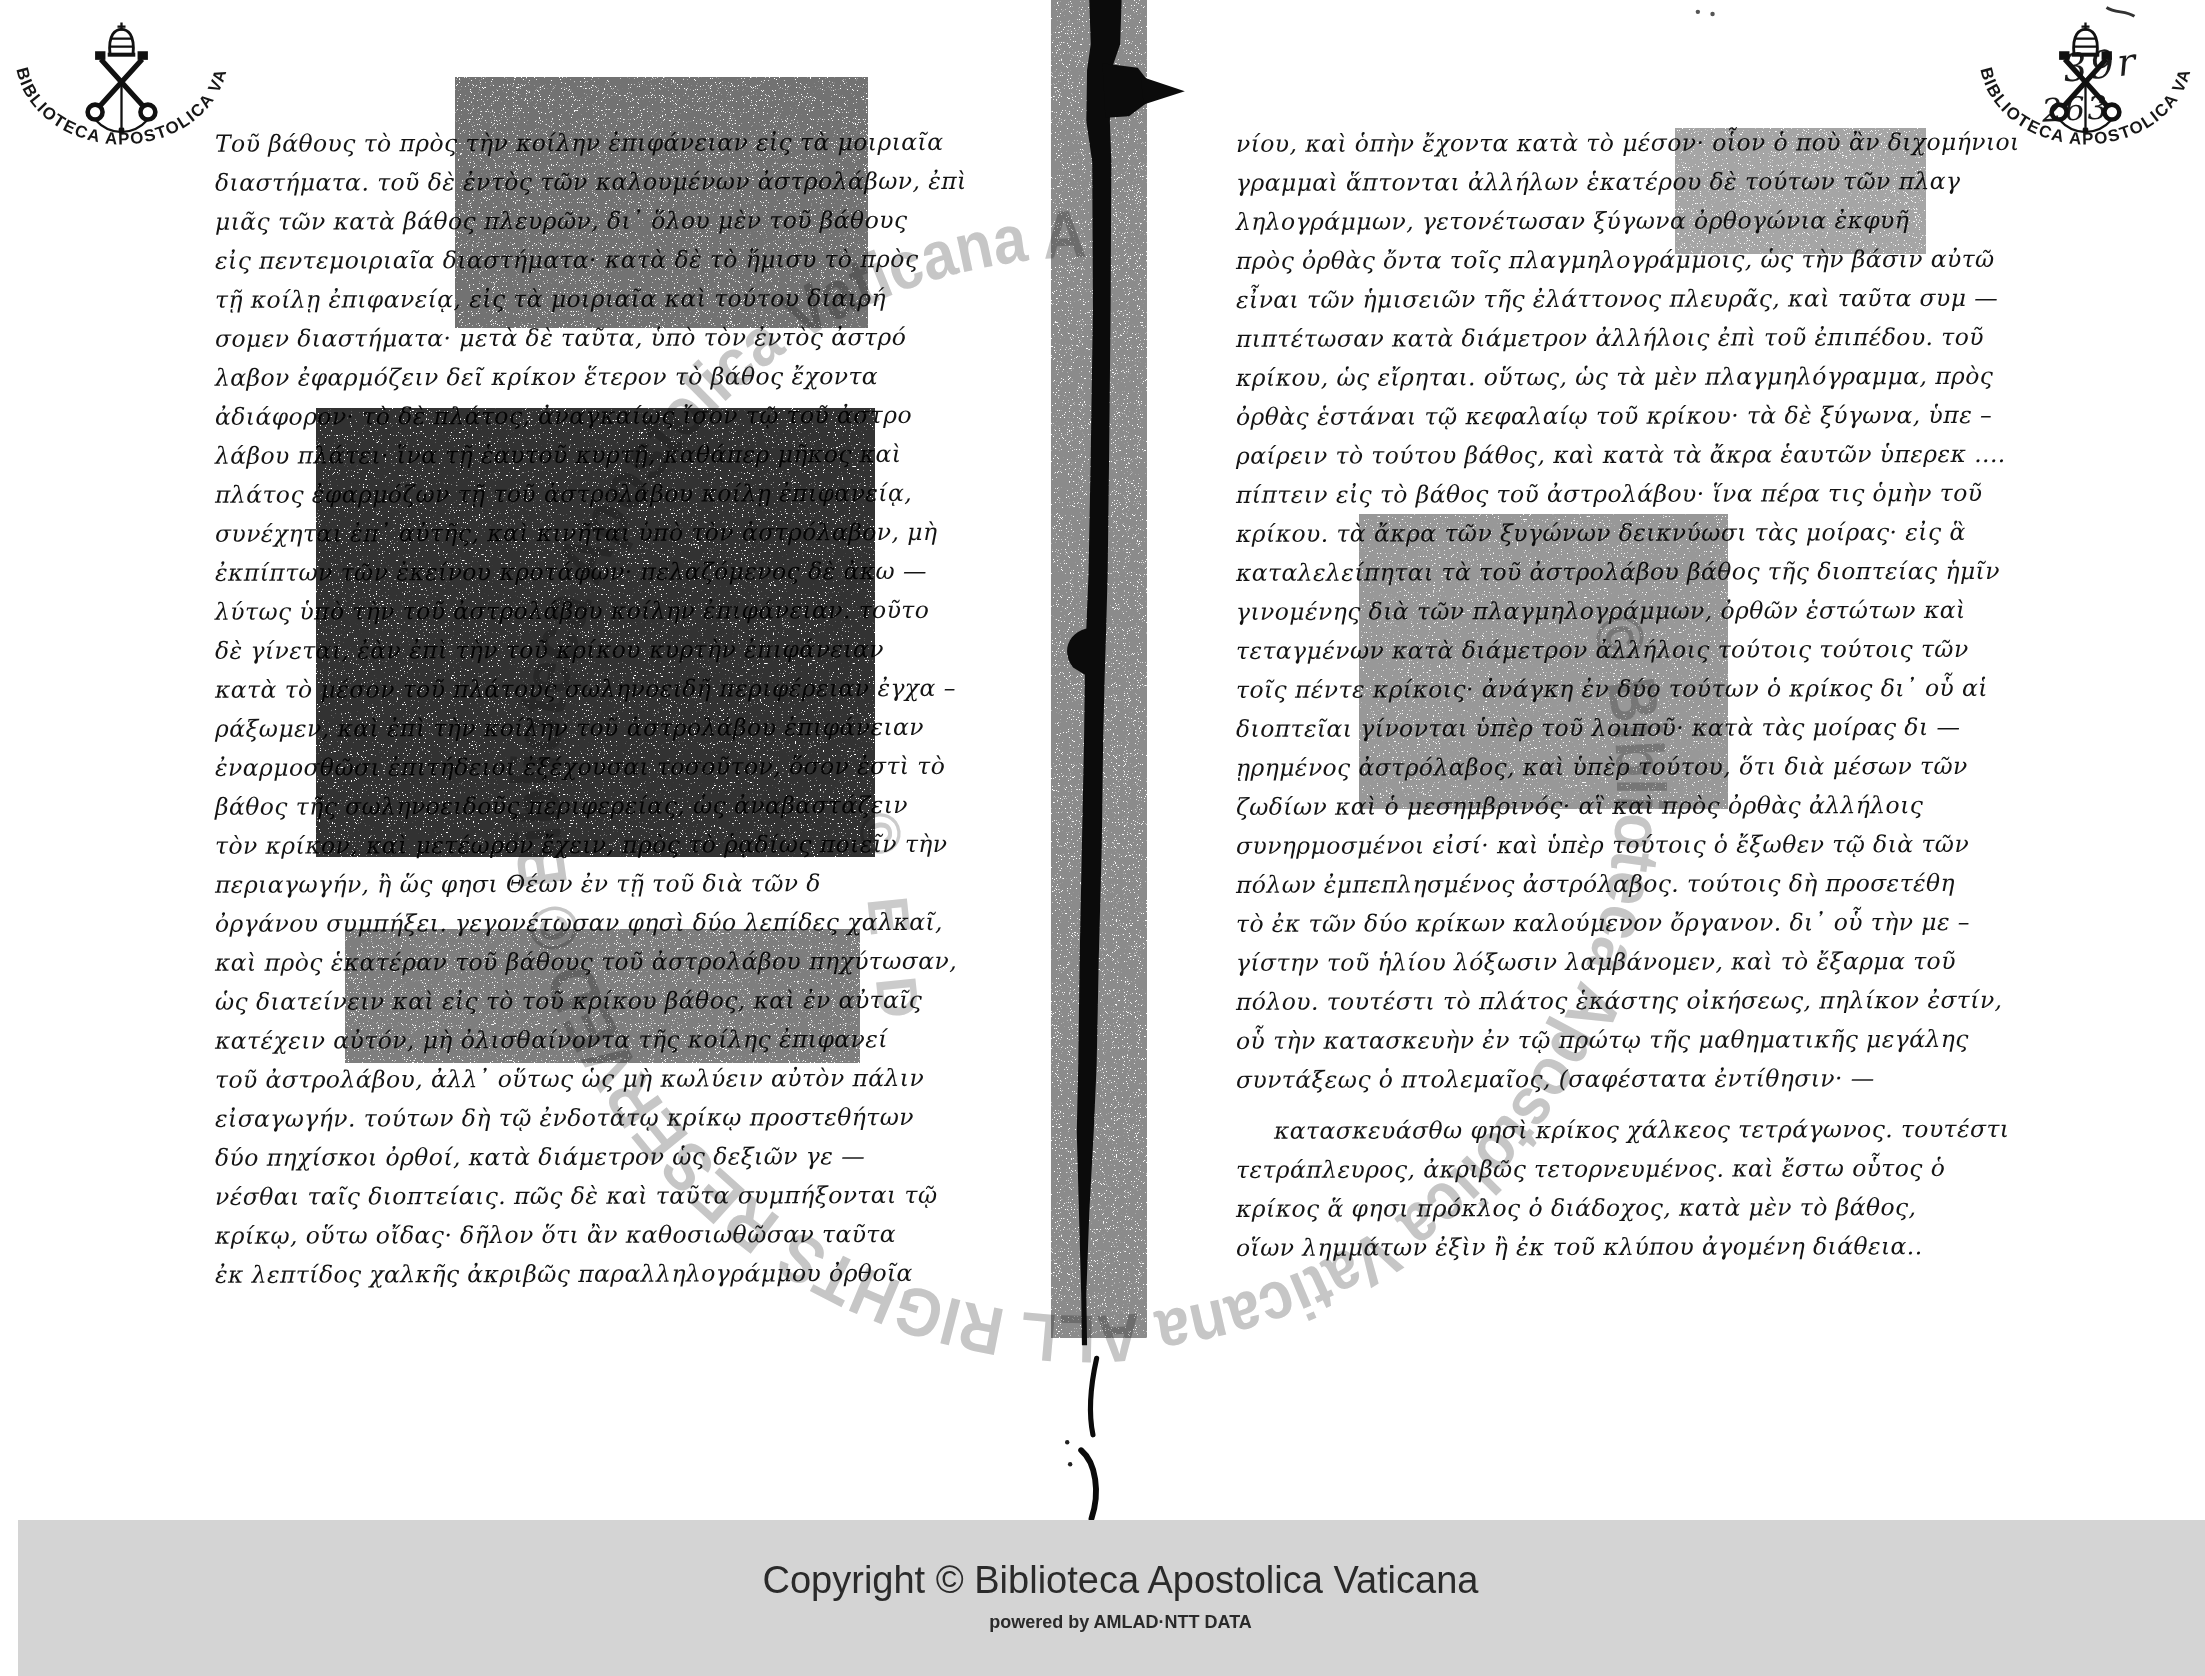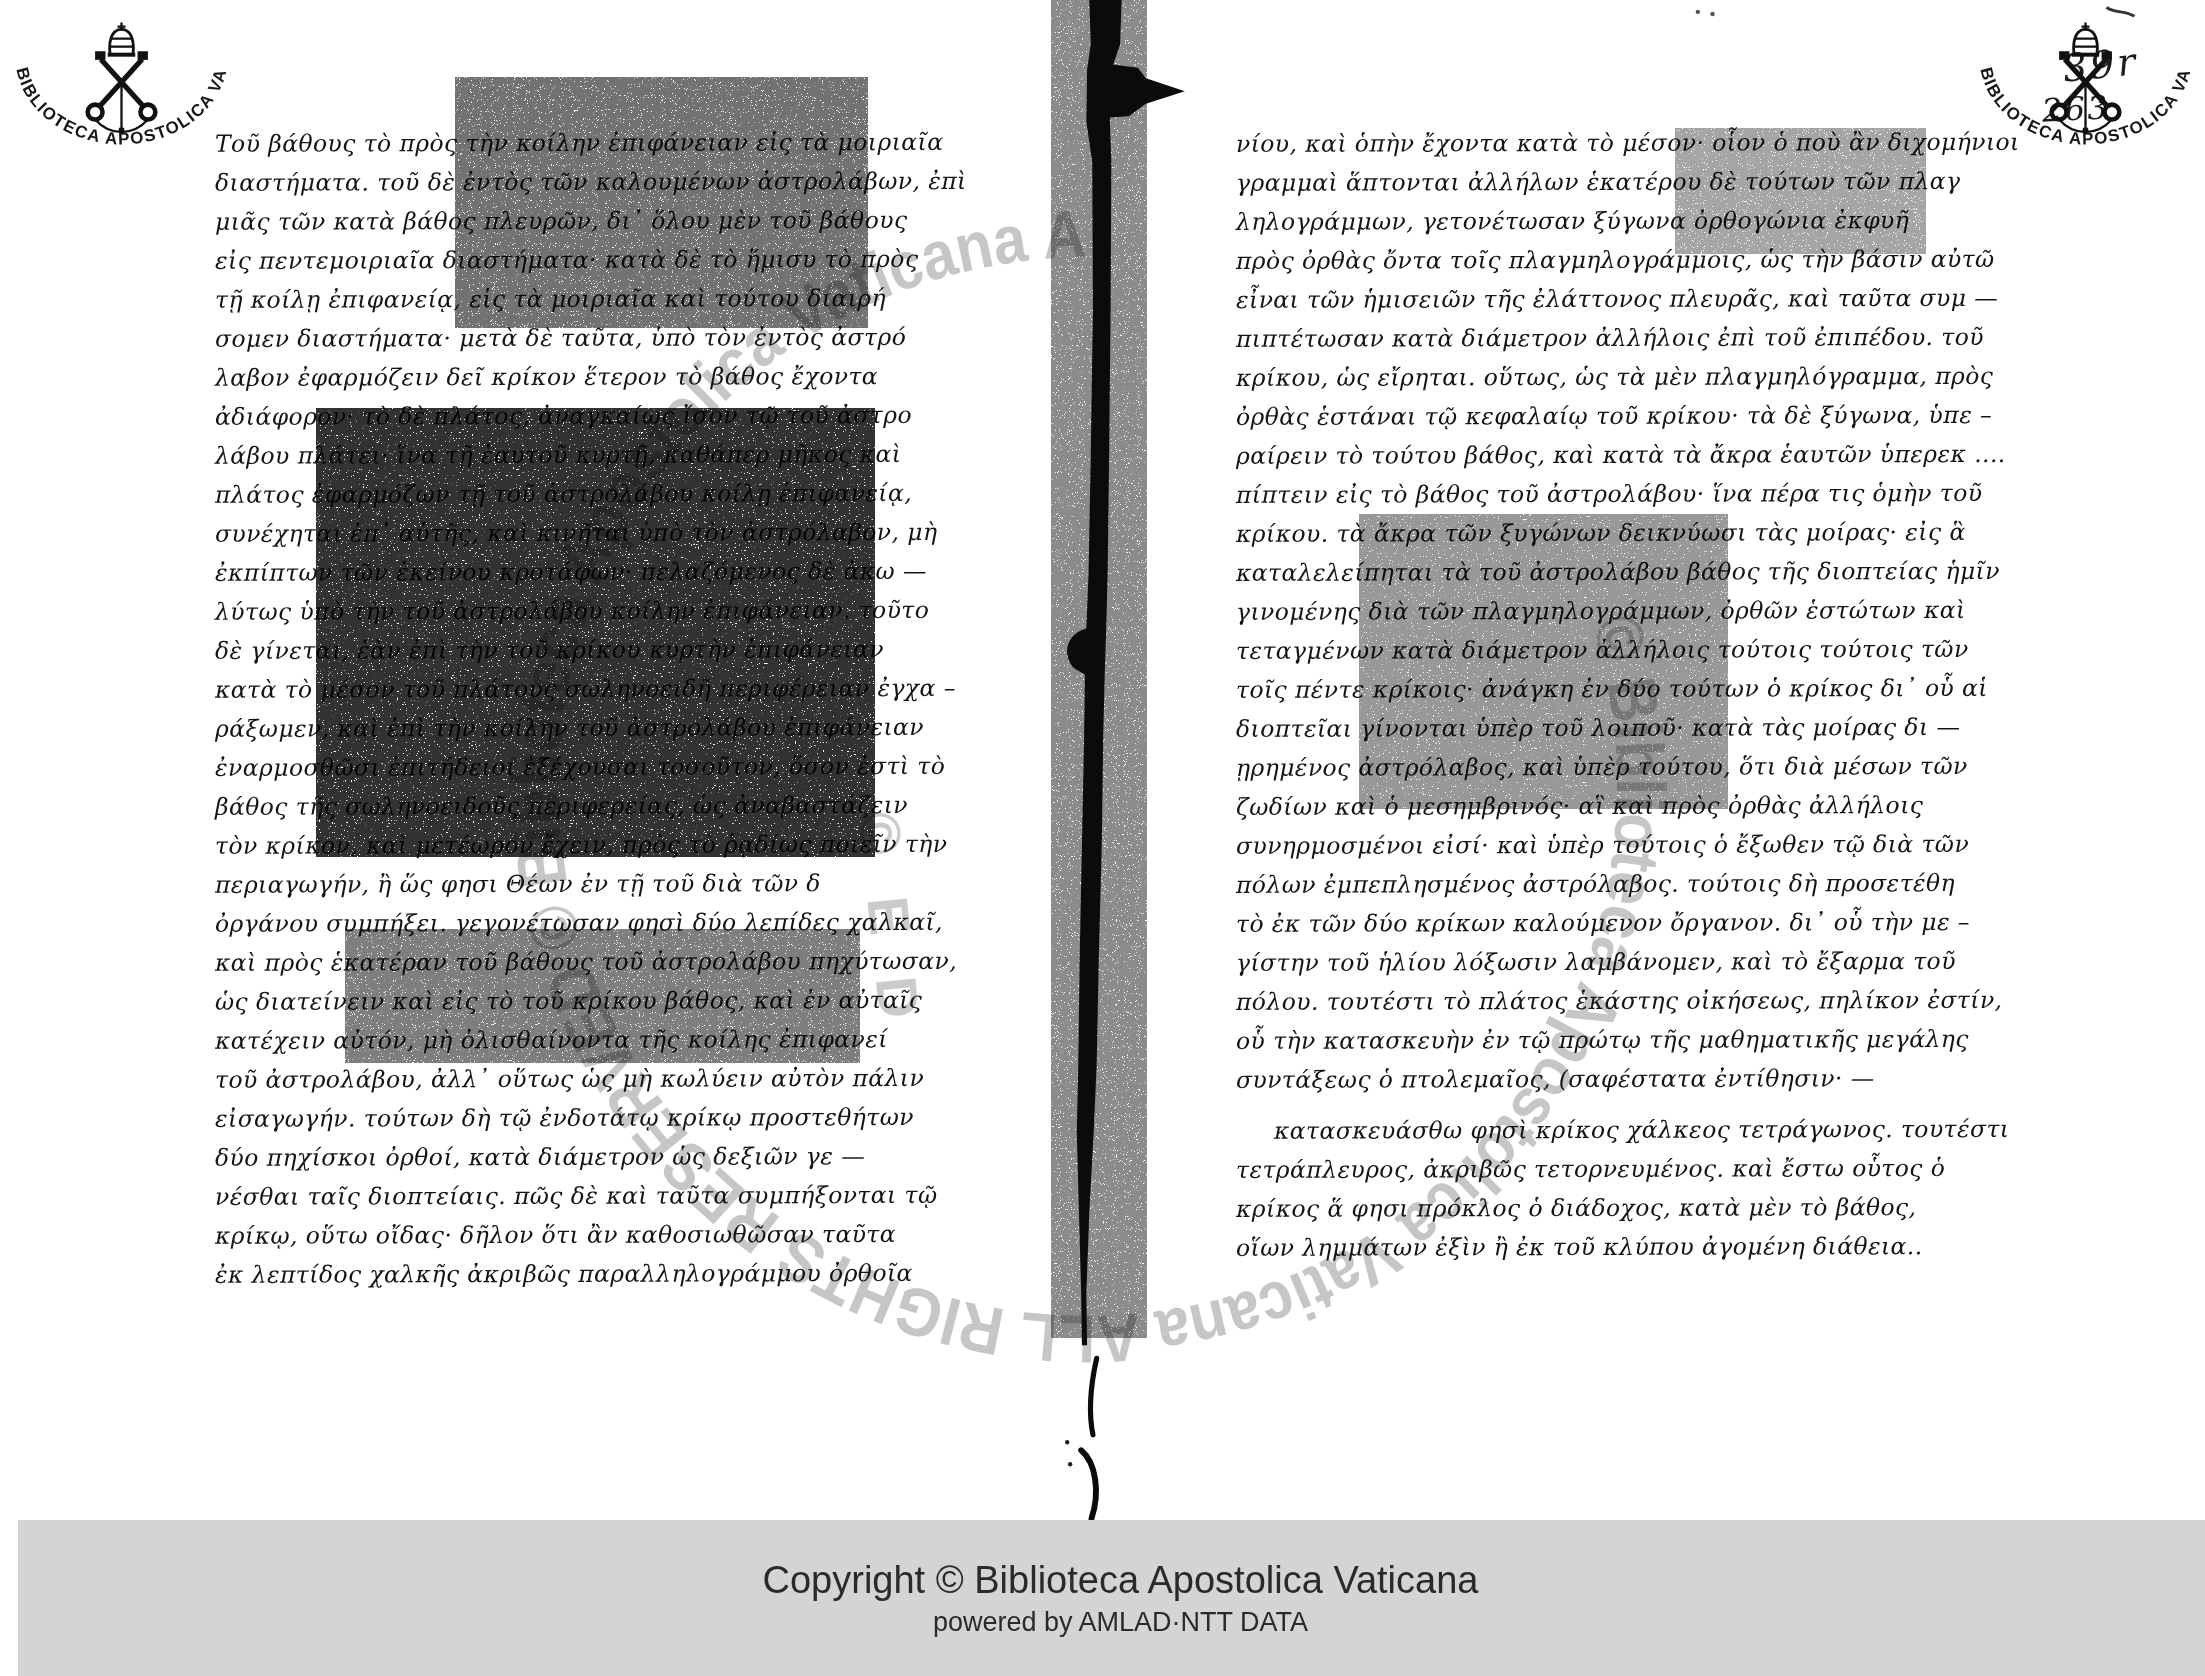--- a/index.html
+++ b/index.html
@@ -60,21 +60,21 @@
   
   #footer{
     position:absolute;left:18px;bottom:0;z-index:4;
     width:2205px;height:156px;
     display:flex;flex-direction:column;align-items:center;justify-content:center;
     font-family:"Liberation Sans", sans-serif;
     color:#2a2a2a;
   }
   #footer .f-line1{font-size:38px;line-height:49px;}
   #footer .f-line2{font-size:32px;line-height:44px;}
-  #footer .f-line3{font-size:27px;line-height:35px;}
+  #footer .f-line3{font-size:18px;line-height:35px;font-weight:bold;}
   .emblem-svg{position:absolute;top:0;z-index:5;}
   #emblem-left{left:0;}
   #emblem-right{left:1964px;}
   .emblem-arc{
     font-family:"Liberation Sans", sans-serif;
     font-weight:bold;font-size:23px;fill:#161616;letter-spacing:2px;
   }
 </style>
 </head>
 <body>

